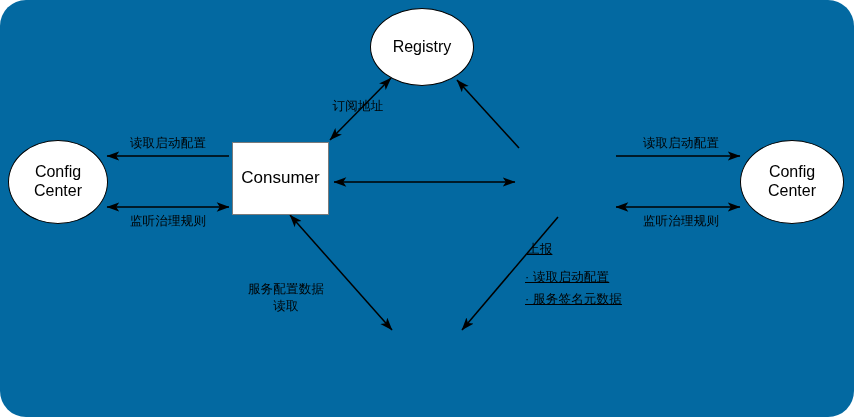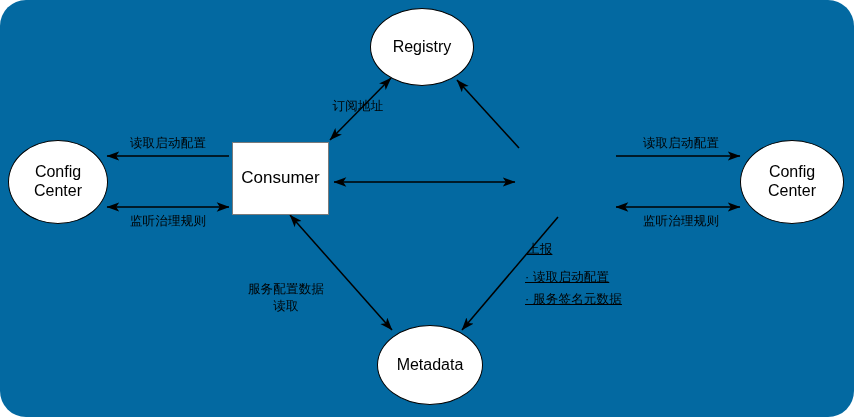--- a/index.html
+++ b/index.html
@@ -108,23 +108,20 @@
   <div class="node ellipse" style="left:8px; top:140px; width:100px; height:84px; flex-direction:column;">
     <span>Config</span>
     <span>Center</span>
   </div>
 
   <div class="node ellipse" style="left:740px; top:140px; width:104px; height:84px; flex-direction:column;">
     <span>Config</span>
     <span>Center</span>
   </div>
 
-  <div class="node ellipse" style="left:377px; top:325px; width:106px; height:80px;">
-    <span>Metadata</span>
-  </div>
 
   <div class="edge-label center" style="left:316px; top:97px; width:84px;">订阅地址</div>
 
 
   <div class="edge-label center" style="left:113px; top:134px; width:110px;">读取启动配置</div>
 
   <div class="edge-label center" style="left:113px; top:212px; width:110px;">监听治理规则</div>
 
   <div class="edge-label center" style="left:626px; top:134px; width:110px;">读取启动配置</div>
 

